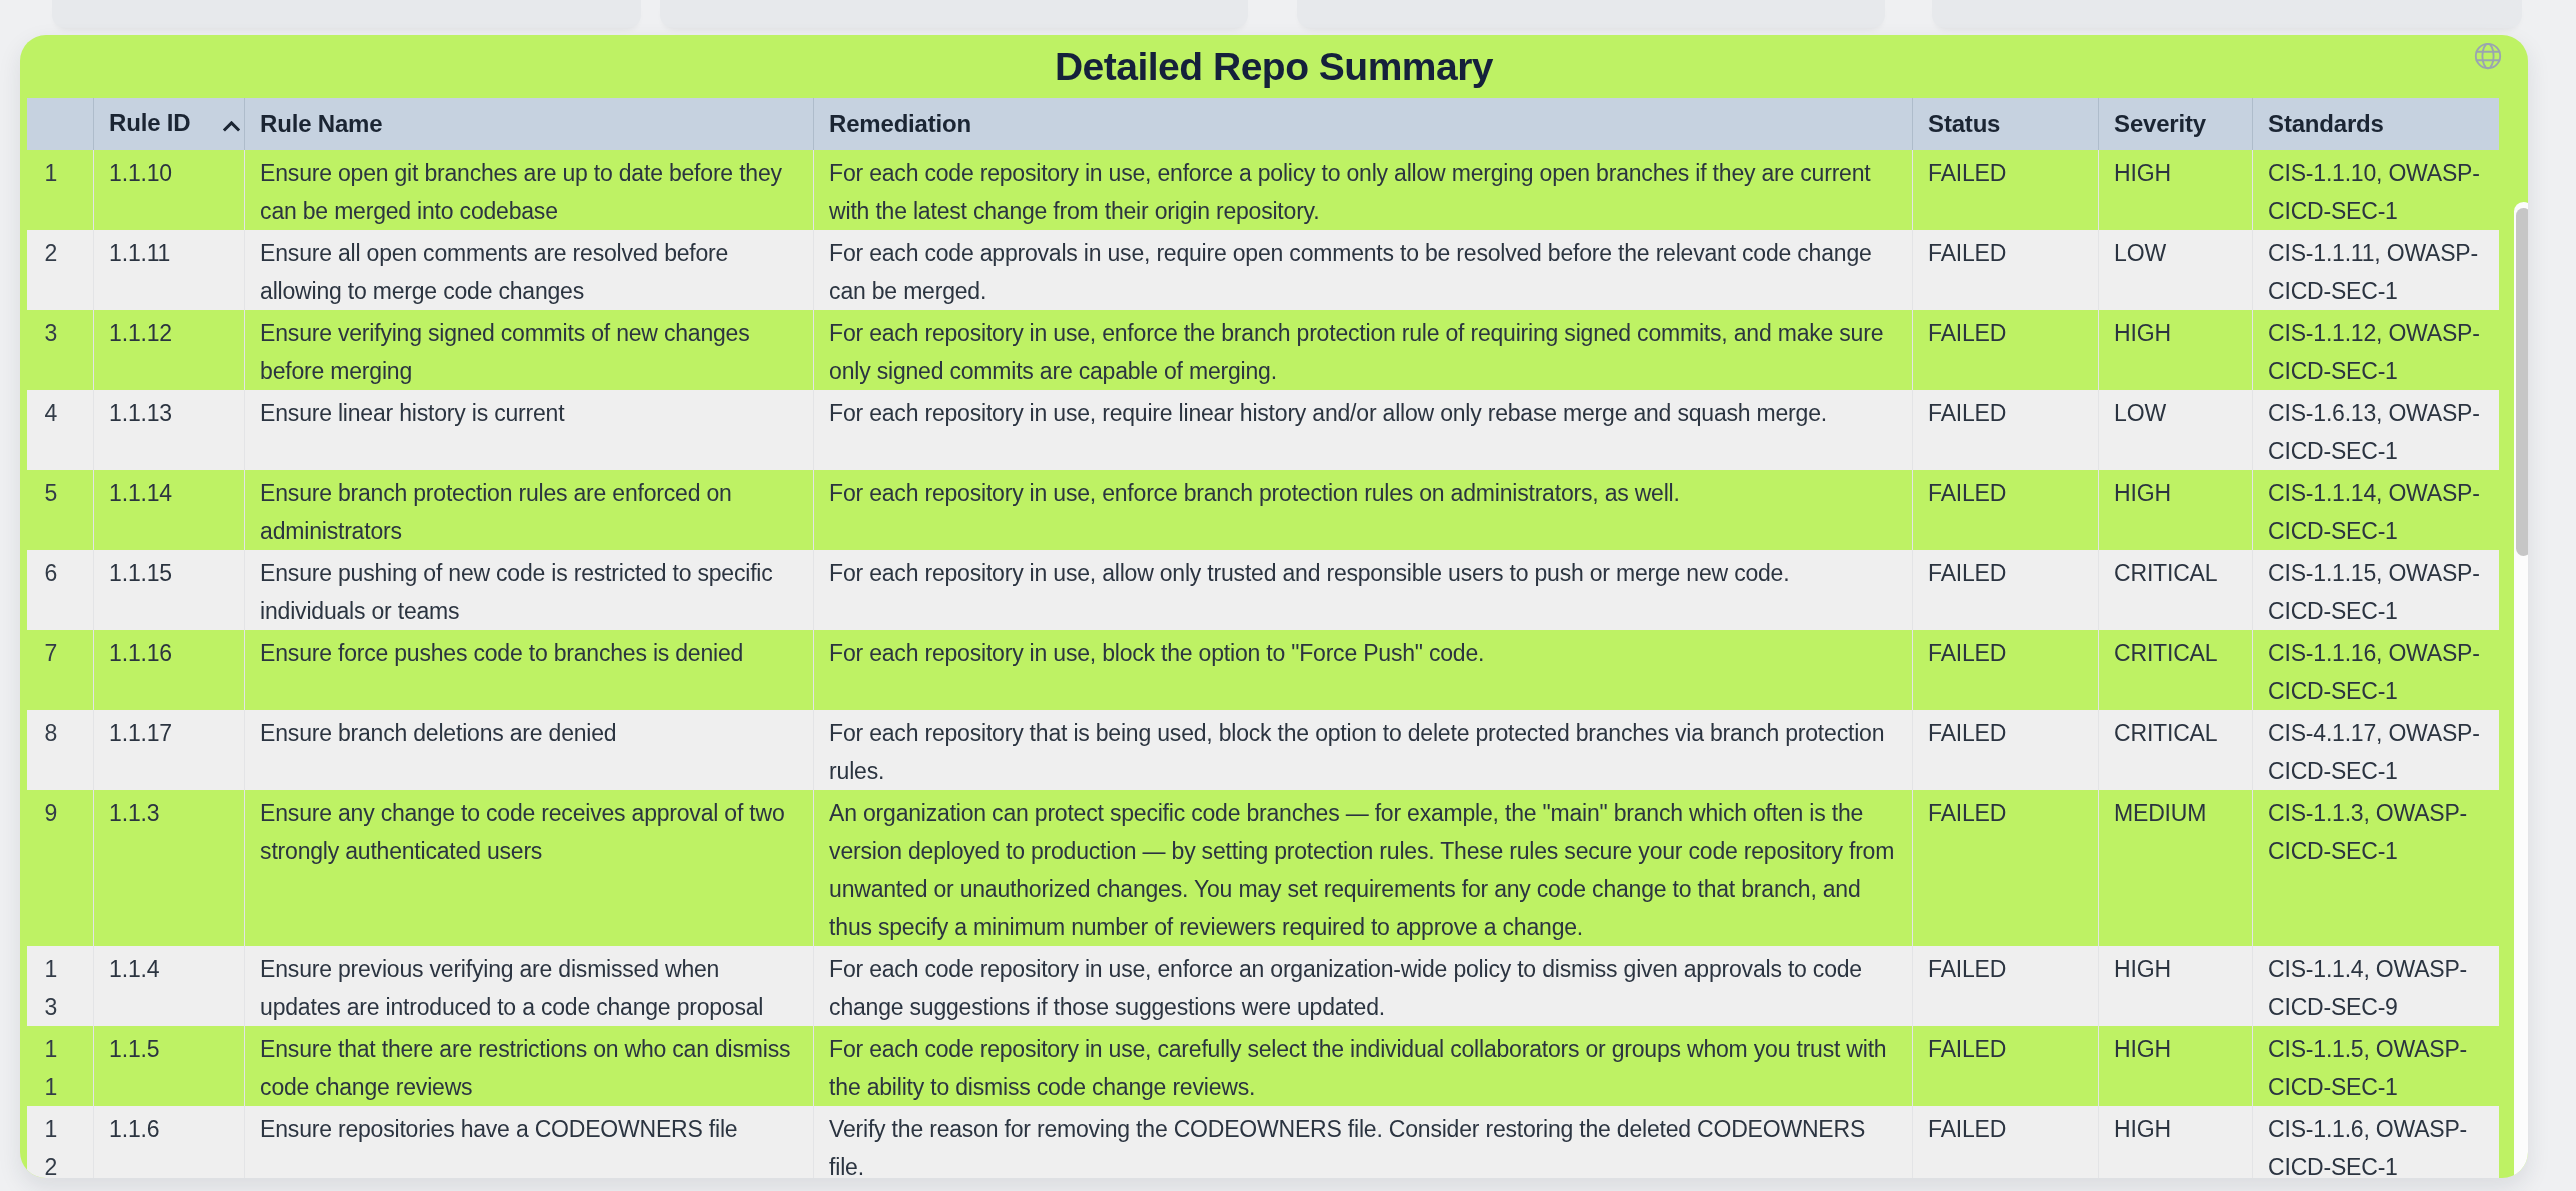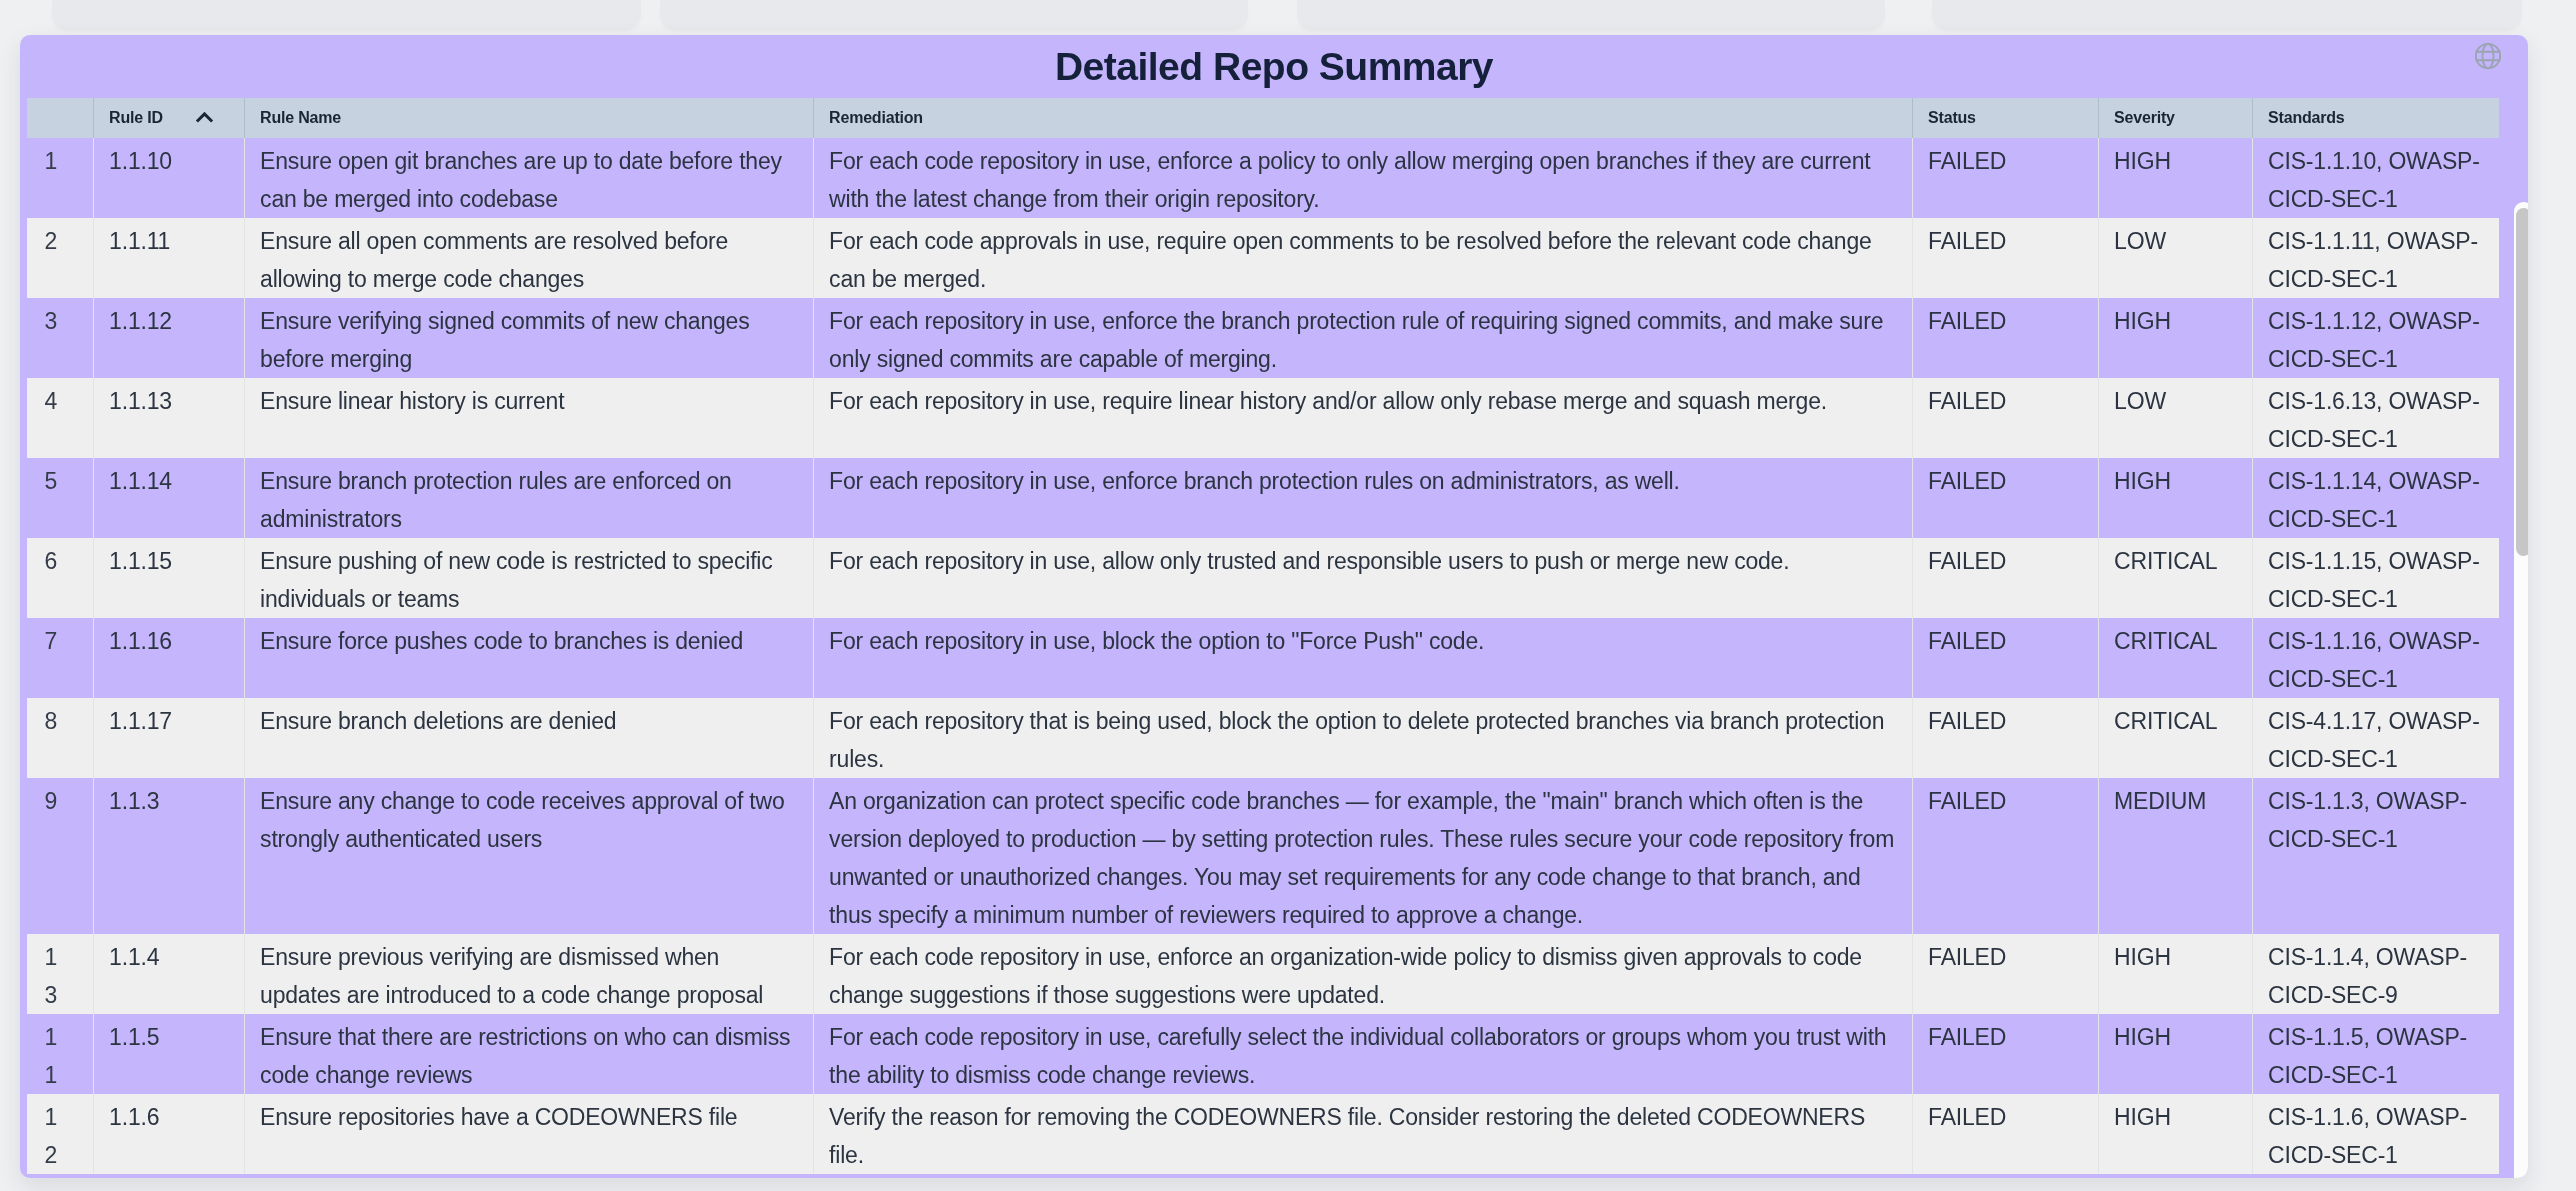--- a/index.html
+++ b/index.html
@@ -19,22 +19,22 @@
     box-shadow:0 4.7px 7.6px -3.8px rgba(0,0,0,0.07);
   }
   .frag1{ left:52px;  width:589px; }
   .frag2{ left:660px; width:588px; }
   .frag3{ left:1297px;width:588px; }
   .frag4{ left:1932px;width:590px; }
 
   .card {
     position:absolute; left:20px; top:35px;
     width:2508px; height:1143px;
-    background:#c4b5fd;
-    border-radius:10px;
+    background:#bef264;
+    border-radius:26px;
     box-shadow:0 9.5px 23px rgba(30,40,60,0.10);
     overflow:hidden;
   }
   .card-header {
     position:relative;
     height:63px;
     display:flex; align-items:center; justify-content:center;
   }
   .card-title {
     font-size:39px; font-weight:600; letter-spacing:-0.5px;
@@ -55,23 +55,23 @@
   table {
     table-layout:fixed;
     width:2472px;
     border-collapse:collapse;
   }
   col.c-num{ width:67px; } col.c-id{ width:151px; } col.c-name{ width:569px; }
   col.c-rem{ width:1099px; } col.c-status{ width:186px; } col.c-sev{ width:154px; }
   col.c-std{ width:246px; }
 
   thead th {
-    height:40px;
+    height:52px;
     background:#c6d2e0;
-    font-size:16px; font-weight:700; color:#1b2533;
+    font-size:24px; font-weight:700; color:#1b2533;
     text-align:left; vertical-align:middle;
     padding:0 18px 0 15px;
     letter-spacing:-0.2px;
     white-space:nowrap; overflow:hidden;
   }
   thead th + th { border-left:1.9px solid #aebccb; }
   thead th.th-num { border-left:none; }
   .sort-caret { display:inline-block; margin-left:32px; vertical-align:middle; }
   .sort-caret svg { width:19px; height:11.4px; stroke:#1b2533; stroke-width:3.2; fill:none; }
 

